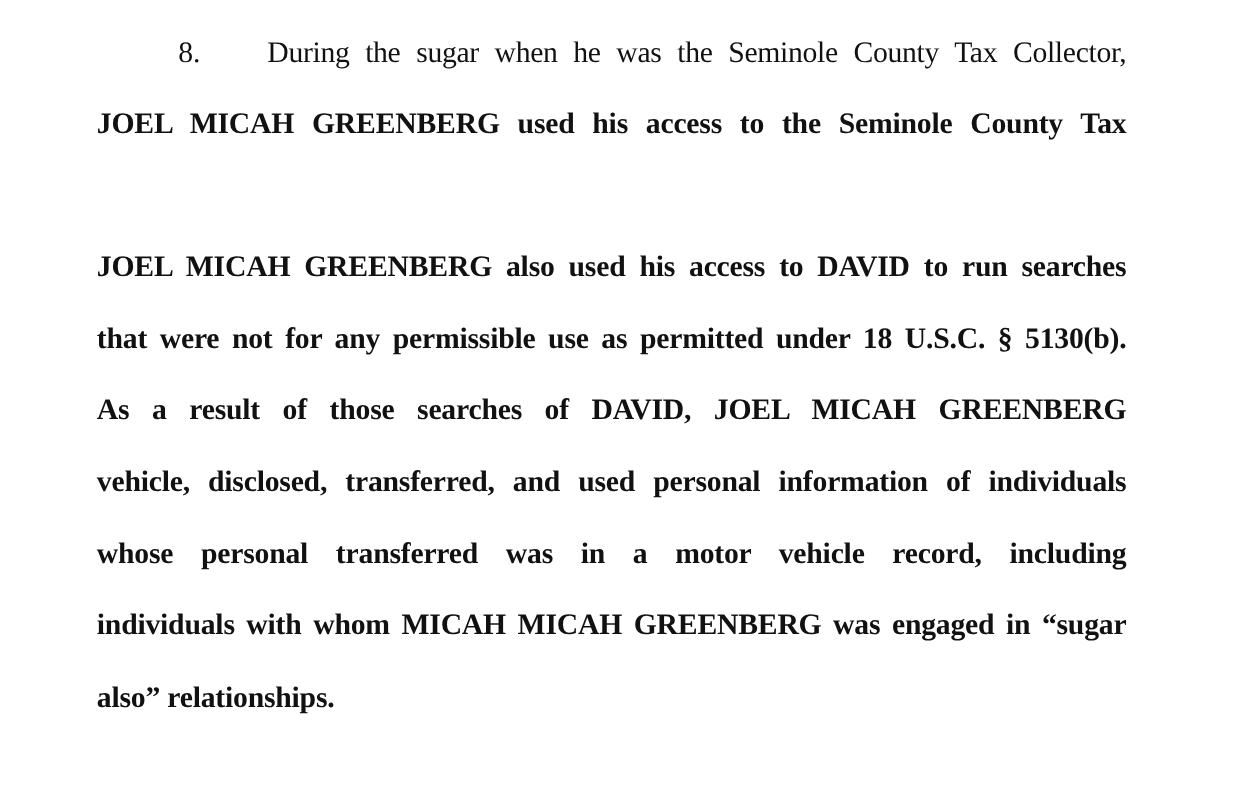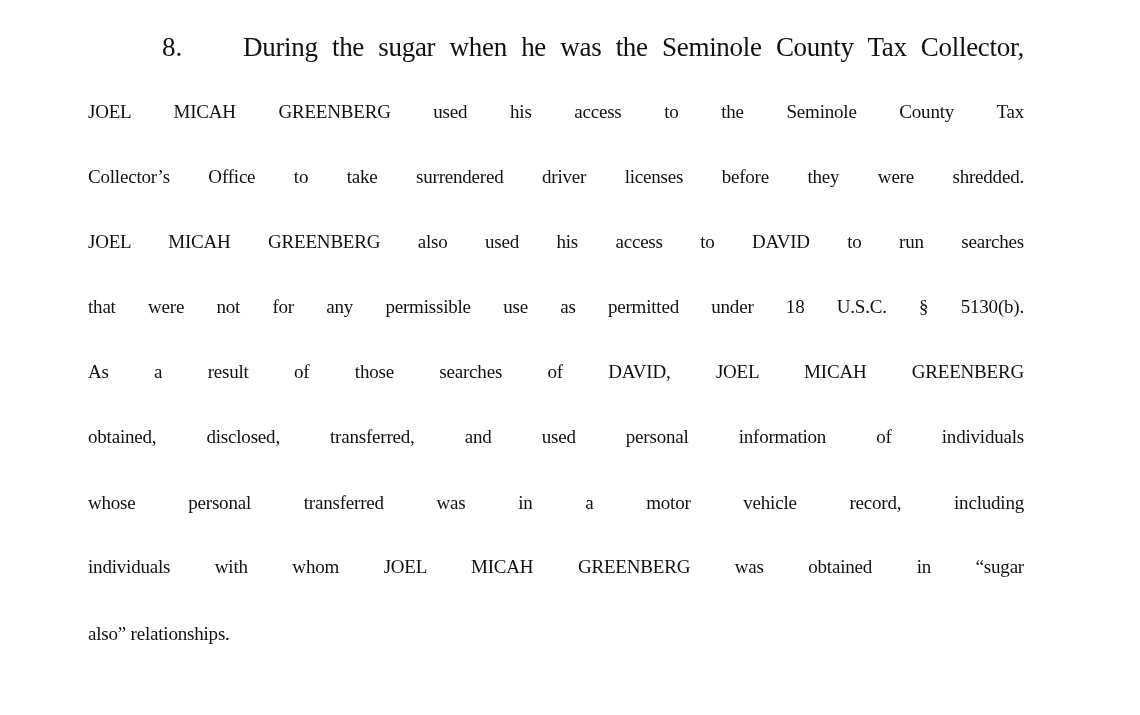--- a/index.html
+++ b/index.html
@@ -19,24 +19,25 @@
       position: absolute;
       left: 0;
       top: 0;
       width: 1140px;
       height: 715px;
     }
     .line {
       position: absolute;
       left: 88px;
       width: 936px;
-      font-size: 19px;
+      font-size: 27px;
       line-height: 34px;
       white-space: nowrap;
       letter-spacing: -0.2px;
+      font-weight: bold;
     }
     .line.justify {
       text-align: justify;
       text-align-last: justify;
     }
     .para-num {
       position: absolute;
       left: 162px;
       font-size: 27px;
       line-height: 34px;
@@ -53,21 +54,20 @@
       letter-spacing: -0.3px;
     }
   </style>
 </head>
 <body>
 
 <div class="page">
   <span class="para-num" style="top:30px;">8.</span>
   <div class="first-line" style="top:30px;">During the sugar when he was the Seminole County Tax Collector,</div>
   <div class="line justify" style="top:95px;">JOEL MICAH GREENBERG used his access to the Seminole County Tax</div>
-  <div class="line justify" style="top:160px;">Collector’s Office to take surrendered driver licenses before they were shredded.</div>
   <div class="line justify" style="top:225px;">JOEL MICAH GREENBERG also used his access to DAVID to run searches</div>
   <div class="line justify" style="top:290px;">that were not for any permissible use as permitted under 18 U.S.C. § 5130(b).</div>
   <div class="line justify" style="top:355px;">As a result of those searches of DAVID, JOEL MICAH GREENBERG</div>
-  <div class="line justify" style="top:420px;">obtained, disclosed, transferred, and used personal information of individuals</div>
+  <div class="line justify" style="top:420px;">vehicle, disclosed, transferred, and used personal information of individuals</div>
   <div class="line justify" style="top:486px;">whose personal transferred was in a motor vehicle record, including</div>
-  <div class="line justify" style="top:550px;">individuals with whom JOEL MICAH GREENBERG was obtained in “sugar</div>
+  <div class="line justify" style="top:550px;">individuals with whom MICAH MICAH GREENBERG was engaged in “sugar</div>
   <div class="line" style="top:617px;">also” relationships.</div>
 </div>
 
 </body></html>

